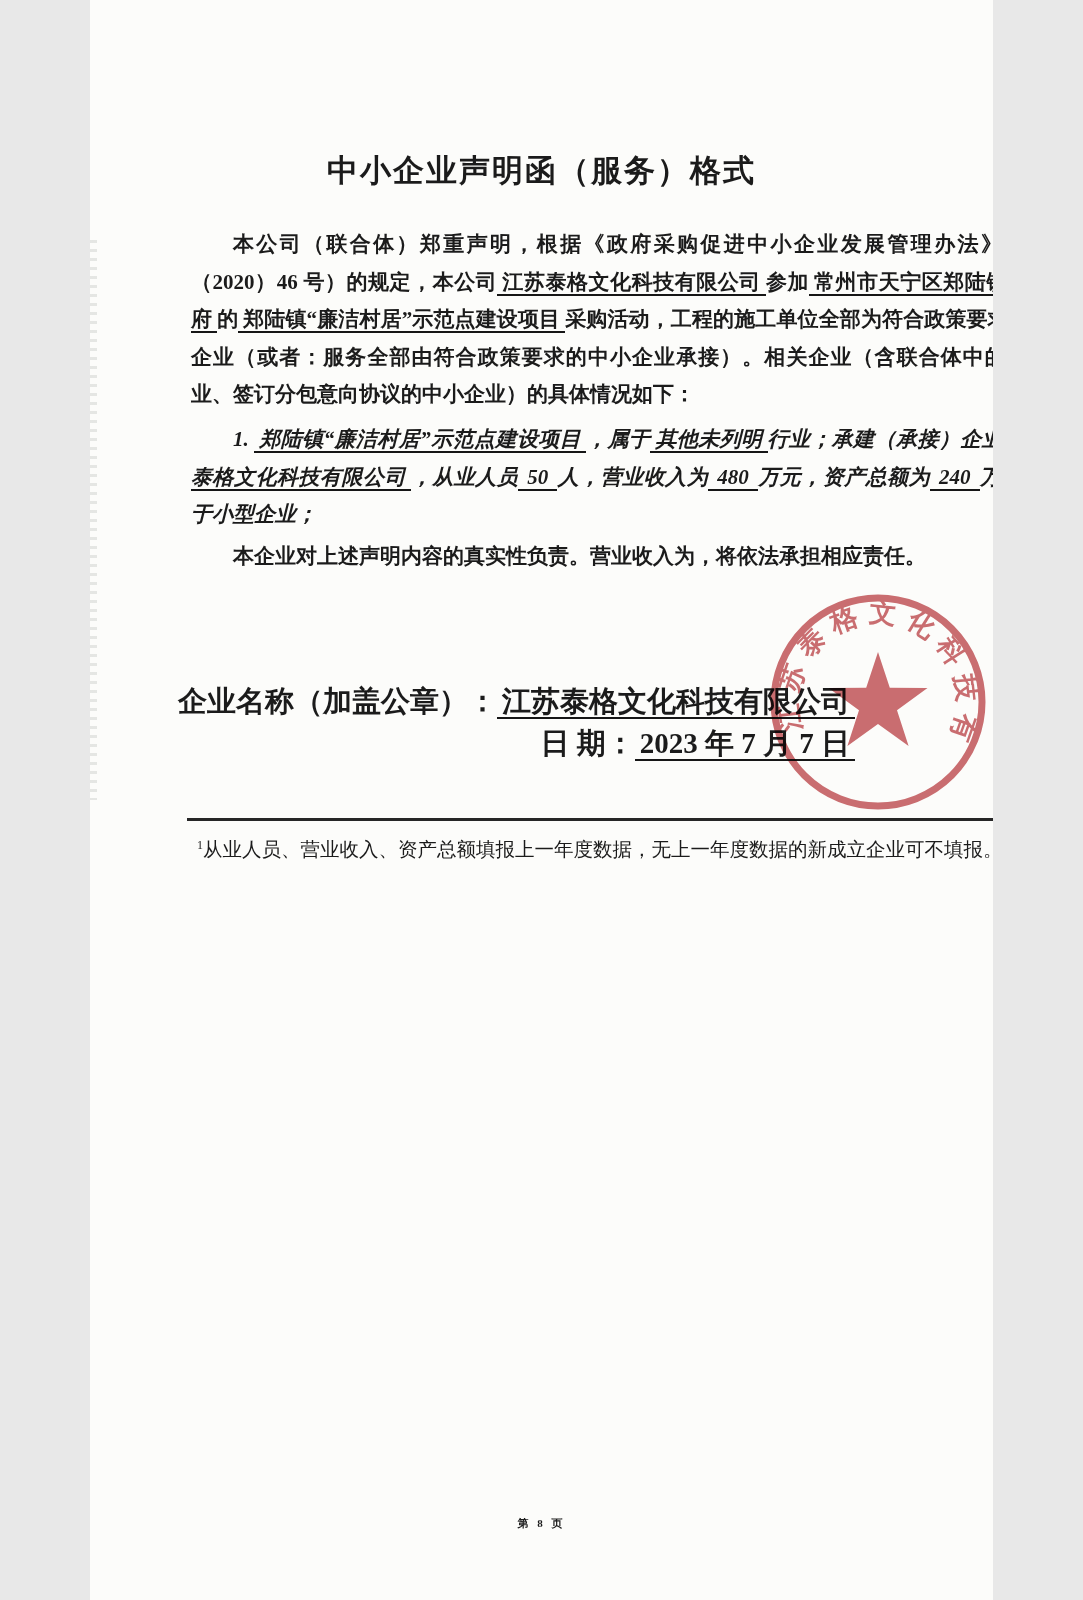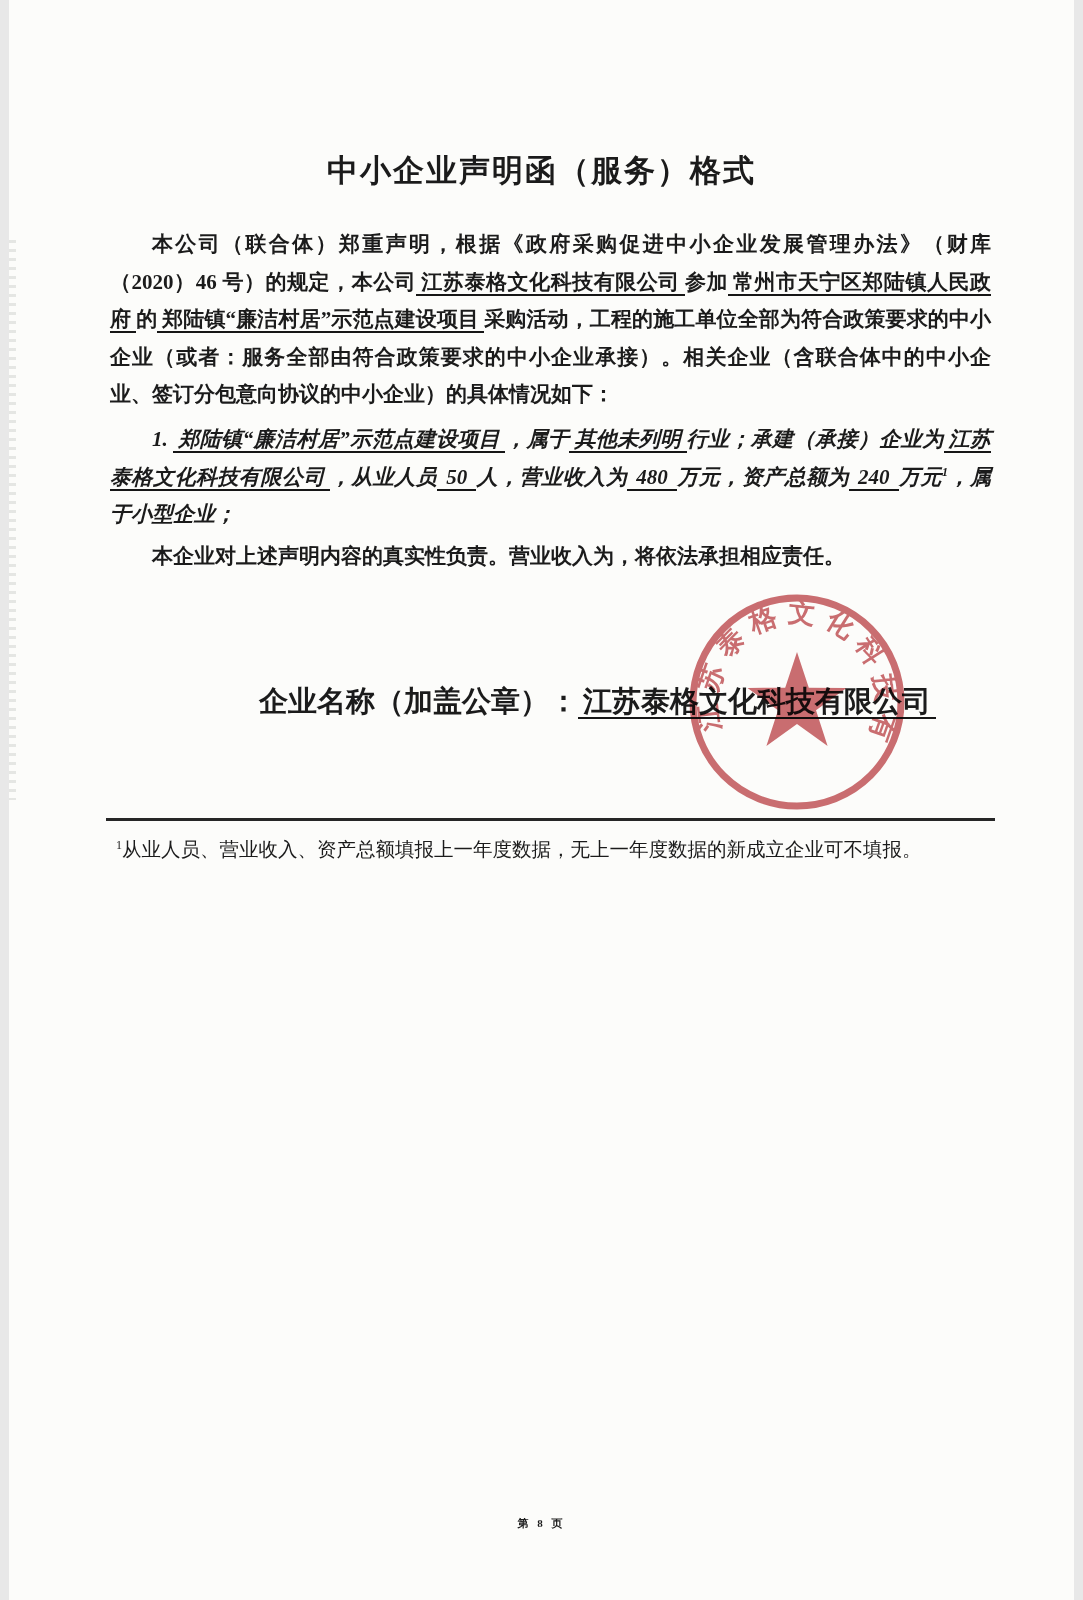--- a/index.html
+++ b/index.html
@@ -1,18 +1,18 @@
 <!DOCTYPE html>
 <html lang="zh"><head>
 <meta charset="utf-8">
 <style>
   html,body{margin:0;padding:0;background:#e8e8e8;}
   .page{
     position:relative;
-    width:1065px;height:1600px;
+    width:903px;height:1600px;
     margin:0 auto;
     background:#fcfcfa;
     overflow:hidden;
     font-family:"Liberation Serif","DejaVu Serif",serif;
     color:#1b1b1b;
   }
   .edge-artifact{
     position:absolute;left:0;top:240px;width:7px;height:560px;
     background:repeating-linear-gradient(180deg,rgba(160,165,160,.25) 0 3px,rgba(255,255,255,0) 3px 9px);
   }
@@ -73,20 +73,21 @@
     <p><span>本公司（联合体）郑重声明，根据《政府采购促进中小企业发展管理办法》（财库（2020）46 号）的规定，本公司</span><span class="u">江苏泰格文化科技有限公司</span><span>参加</span><span class="u">常州市天宁区郑陆镇人民政府</span><span>的</span><span class="u">郑陆镇“廉洁村居”示范点建设项目</span><span>采购活动，工程的施工单位全部为符合政策要求的中小企业（或者：服务全部由符合政策要求的中小企业承接）。相关企业（含联合体中的中小企业、签订分包意向协议的中小企业）的具体情况如下：</span></p>
 
     <p class="item"><span>1.</span> <span class="u">郑陆镇“廉洁村居”示范点建设项目</span><span>，属于</span><span class="u">其他未列明</span><span>行业；承建（承接）企业为</span><span class="u">江苏泰格文化科技有限公司</span><span>，从业人员</span><span class="u num">50</span><span>人，营业收入为</span><span class="u num">480</span><span>万元，资产总额为</span><span class="u num">240</span><span>万元</span><sup class="fn">1</sup><span>，属于小型企业；</span></p>
 
 
     <p>本企业对上述声明内容的真实性负责。营业收入为，将依法承担相应责任。</p>
   </div>
 
   <div class="signature">
     <div><span>企业名称（加盖公章）：</span><span class="u">江苏泰格文化科技有限公司</span></div>
+    <div><span>日  期：</span><span class="u">2023 年 7 月 7 日</span></div>
   </div>
 
   <div class="stamp">
     <svg viewBox="0 0 232 232">
       <defs>
         <path id="seal-arc" d="M 40.8 143.4 A 80 80 0 1 1 191.2 143.4" fill="none"></path>
       </defs>
       <circle cx="116" cy="116" r="104" fill="none" stroke="#bf4a4e" stroke-width="7"></circle>
       <polygon points="116,66 104.2,101.8 66.5,101.9 97,124.2 85.4,160.1 116,138 146.6,160.1 135,124.2 165.5,101.9 127.8,101.8" fill="#bf4a4e"></polygon>
       <text font-size="27" font-weight="bold" letter-spacing="9" fill="#bf4a4e">

